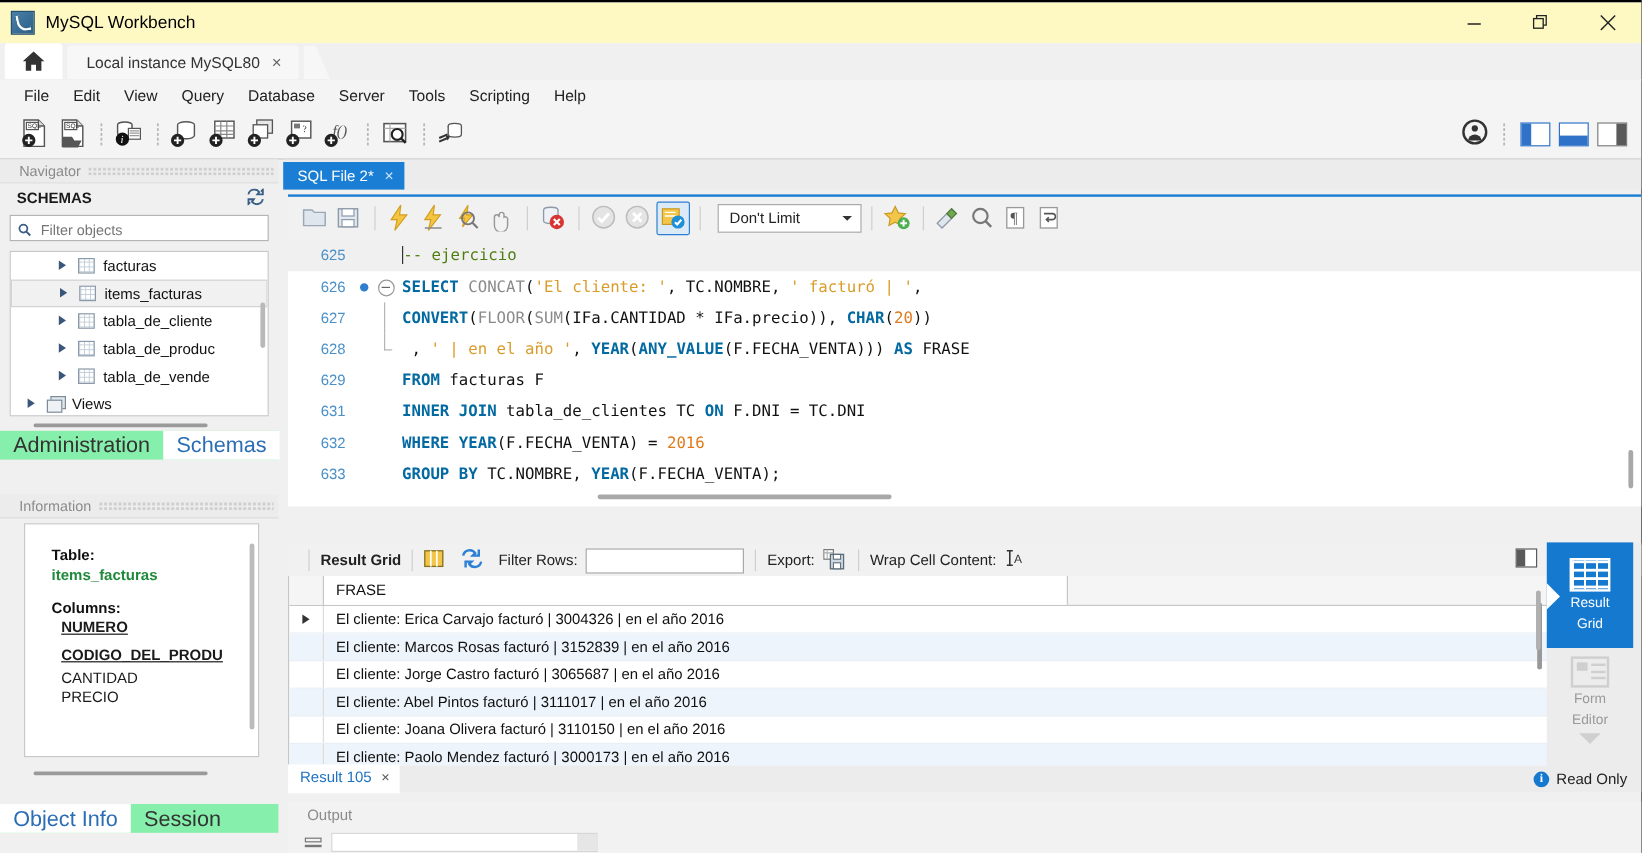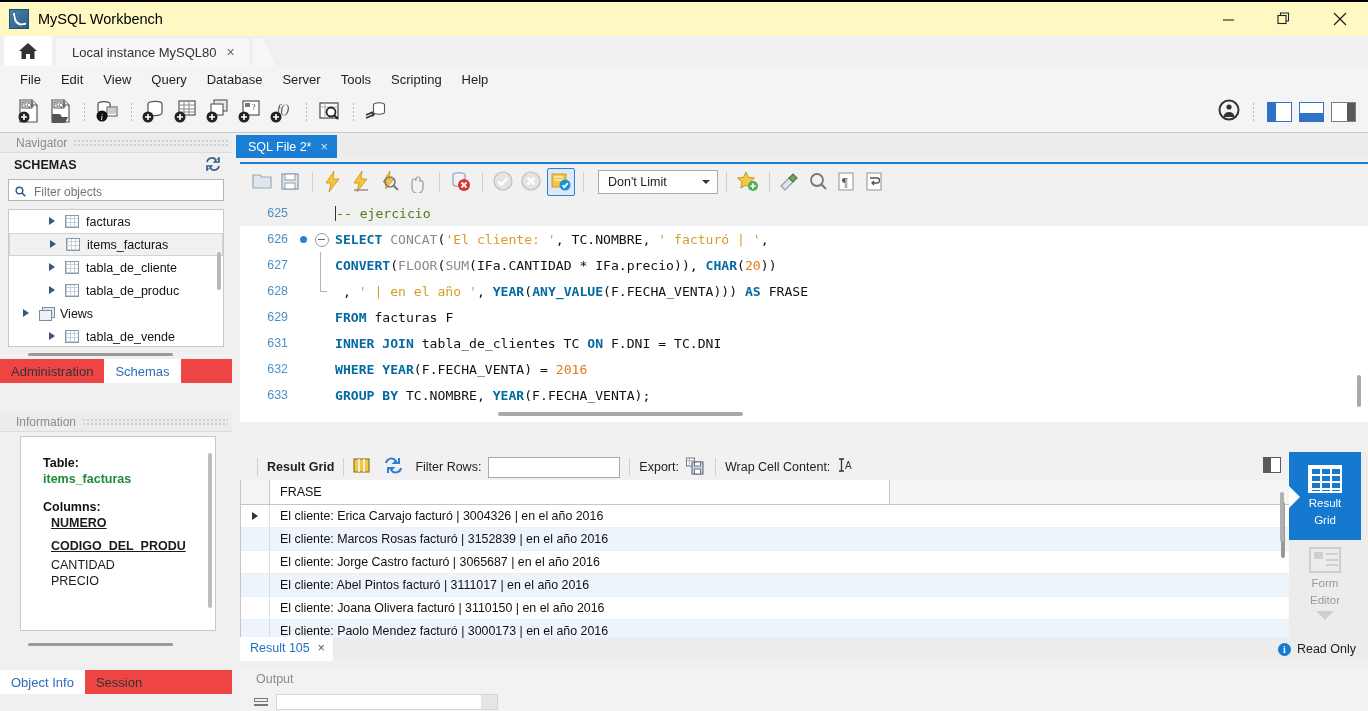--- a/index.html
+++ b/index.html
@@ -141,21 +141,21 @@
      background-image: linear-gradient(#c4cfd9 1px, transparent 1px), linear-gradient(90deg,#c4cfd9 1px, transparent 1px);
      background-size: 4px 4px; background-position: 0 2px; box-sizing:border-box;}
   .vicon { width:15px; height:13px; margin-right:6px; flex:none; position:relative;}
   .vicon::before{content:"";position:absolute;left:3px;top:0;width:11px;height:9px;border:1px solid #7d8c9b;background:#dfe6ec;}
   .vicon::after{content:"";position:absolute;left:0;top:3px;width:11px;height:9px;border:1px solid #7d8c9b;background:#eef2f5;}
   .tree-vscroll{position:absolute;right:2px;top:42px;width:4px;height:38px;background:#b9b9b9;border-radius:2px;}
   .hsplit { position:absolute; left:28px; width:145px; height:3px; background:#9a9a9a; border-radius:2px;}
 
   .bottabs {
     position:absolute; left:0; width: 232px; height: 24px; display:flex; align-items:stretch;
-    background:#ef4444; font-size:13px;
+    background:#86efac; font-size:18px;
   }
   .bottab { padding: 0 11px; display:flex; align-items:center; color:#333; }
   .bottab.active { background:#fff; color:#2b6db5; }
 
   .information {
     position: absolute; left:0; top: 410px; width:232px; height: 268px;
     background:#f0f0f0;
   }
   .infobox {
     position:absolute; left:20px; top:24px; width: 196px; height: 195px;
@@ -511,29 +511,29 @@
         <div class="trow">
           <span class="arrow"></span>
           <span class="ticon"></span>
           <span>tabla_de_cliente</span>
         </div>
         <div class="trow">
           <span class="arrow"></span>
           <span class="ticon"></span>
           <span>tabla_de_produc</span>
         </div>
+        <div class="trow">
+          <span class="arrow"></span>
+          <span class="ticon"></span>
+          <span>tabla_de_vende</span>
+        </div>
         <div class="trow" style="margin-left:-26px;">
           <span class="arrow"></span>
           <span class="vicon"></span>
           <span>Views</span>
-        </div>
-        <div class="trow">
-          <span class="arrow"></span>
-          <span class="ticon"></span>
-          <span>tabla_de_vende</span>
         </div>
 
       </div>
       <div class="tree-vscroll"></div>
     </div>
 
     <div class="hsplit" style="top:220px;"></div>
 
     <div class="bottabs" style="top:226px;">
       <div class="bottab">Administration</div>

